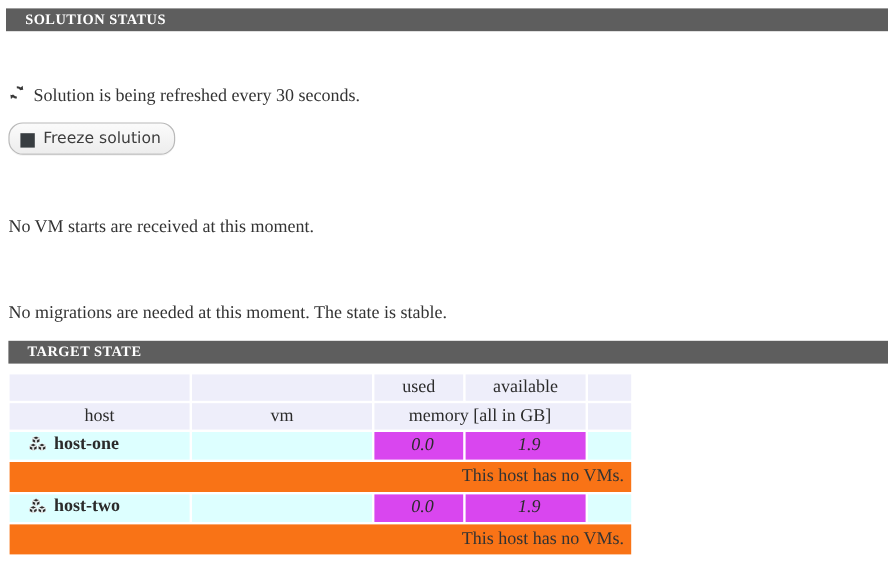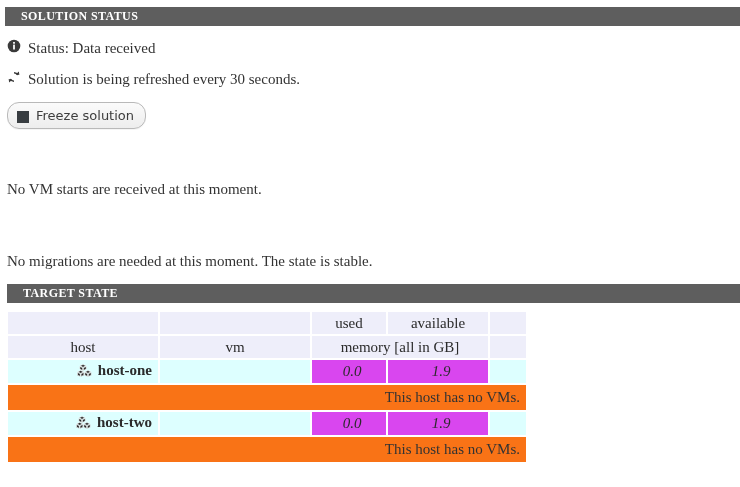--- a/index.html
+++ b/index.html
@@ -104,21 +104,21 @@
     height: 22px;
     box-sizing: border-box;
     font-weight: normal;
   }
   table.target-state th {
     background: #eeeefa;
     text-align: center;
   }
   table.target-state td.host-cell {
     background: #ddffff;
-    text-align: right;
+    text-align: left;
     padding-left: 16px;
     font-weight: bold;
     white-space: nowrap;
   }
   table.target-state td.data-cell {
     background: #d946ef;
     text-align: center;
     padding-left: 12px;
     font-style: italic;
   }
@@ -148,30 +148,20 @@
   .col-avail    { width: 100px; }
   .col-extra    { width: 36px;  }
 </style>
 </head>
 <body>
 
 <div class="page">
 
   <div class="section-bar" style="position:absolute; left:0; top:7px; width:735px;">SOLUTION STATUS</div>
 
-  <div class="status-row text-line" style="position:absolute; left:7px; top:39px;">
-    <span class="icon-inline">
-      <svg width="14" height="14" viewBox="0 0 16 16" aria-hidden="true">
-        <circle cx="8" cy="8" r="7.2" fill="#3a3a3a"></circle>
-        <rect x="7" y="6.4" width="2" height="5.6" fill="#ffffff"></rect>
-        <rect x="7" y="3.4" width="2" height="2" fill="#ffffff"></rect>
-      </svg>
-    </span>
-    <span>Status: Data received</span>
-  </div>
 
   <div class="status-row text-line" style="position:absolute; left:7px; top:70px;">
     <span class="icon-inline">
       <svg width="14" height="14" viewBox="0 0 16 16" aria-hidden="true">
         <path d="M8 2.2a5.8 5.8 0 0 1 5.2 3.2l-1.7.6A4 4 0 0 0 8 4.0V2.2z" fill="#3a3a3a"></path>
         <path d="M13.6 1.6l.5 4.2-4.1-1.0 3.6-3.2z" fill="#3a3a3a"></path>
         <path d="M8 13.8a5.8 5.8 0 0 1-5.2-3.2l1.7-.6A4 4 0 0 0 8 12.0v1.8z" fill="#3a3a3a"></path>
         <path d="M2.4 14.4l-.5-4.2 4.1 1.0-3.6 3.2z" fill="#3a3a3a"></path>
       </svg>
     </span>

